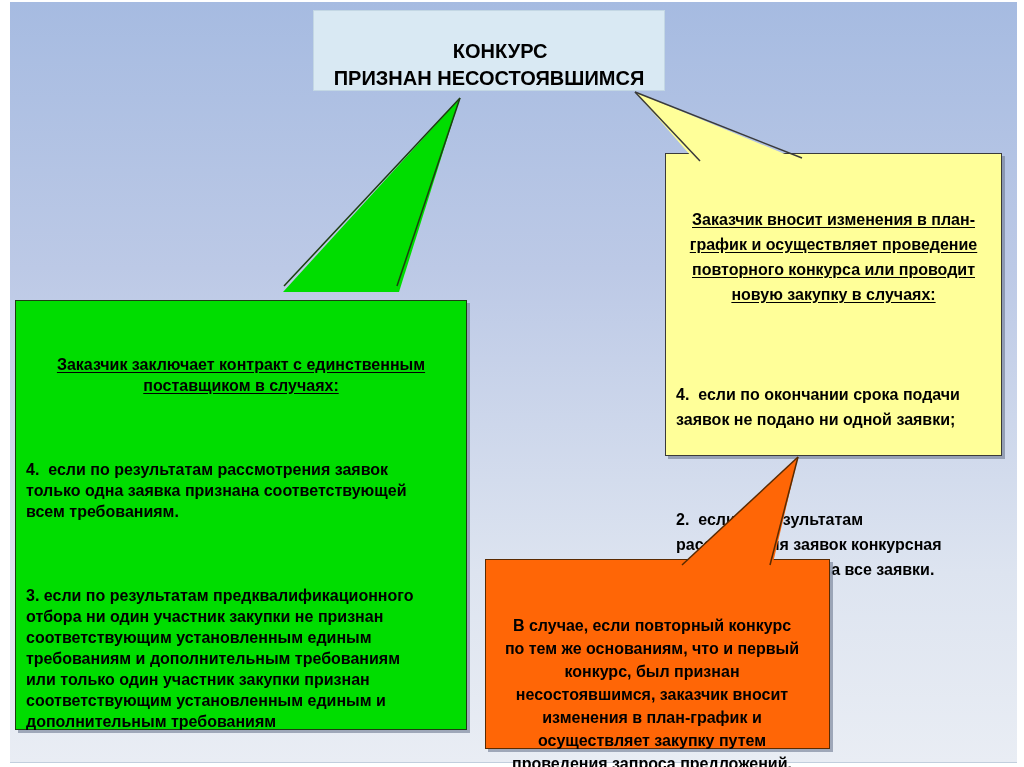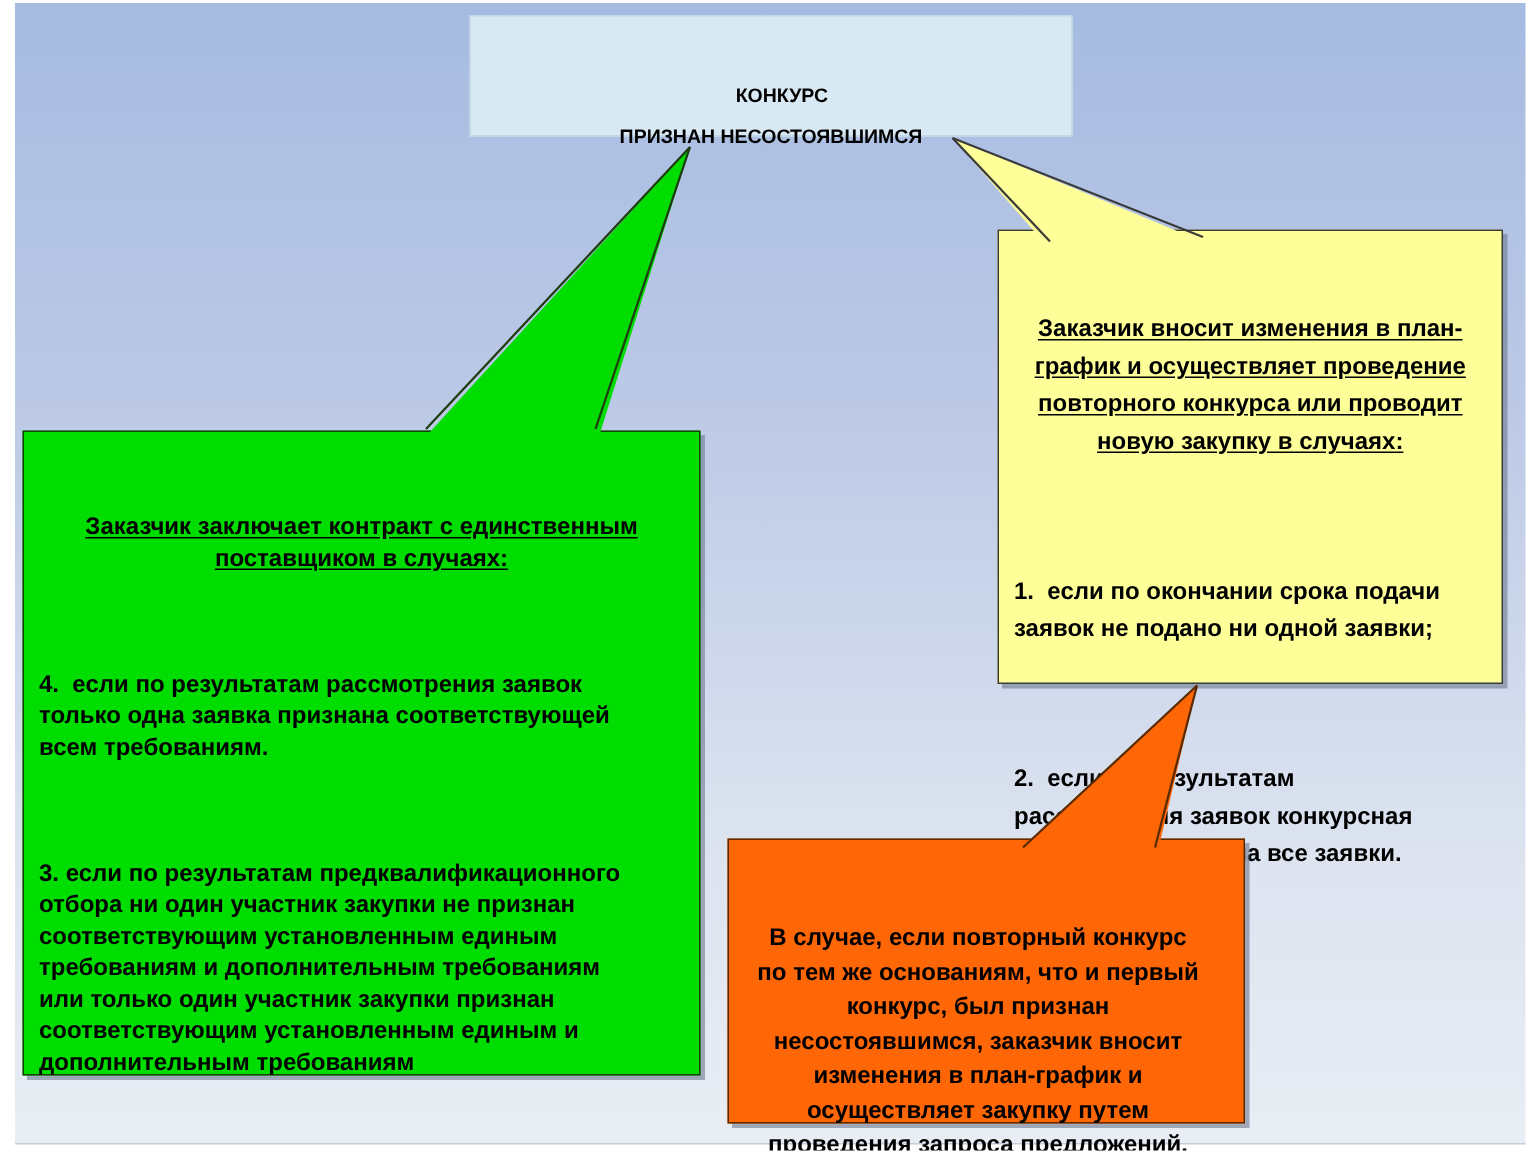--- a/index.html
+++ b/index.html
@@ -8,27 +8,27 @@
     background:#ffffff;
     font-family:"Liberation Sans","DejaVu Sans",sans-serif;
   }
   .slide{
     position:absolute;left:10px;top:2px;width:1007px;height:760px;
     background:linear-gradient(to bottom,#a6bbe1 0%,#bcc9e6 35%,#dde4f0 75%,#e9edf4 100%);
     border-bottom:1px solid #c2cedd;
   }
   .box{position:absolute;box-sizing:border-box;color:#000;font-weight:bold;z-index:1;}
   .title-box{
-    left:303px;top:8px;width:402px;height:81px;
+    left:303px;top:8px;width:352px;height:81px;
     background:#d9e9f3;border:1px solid #c3d7e4;
-    text-align:center;font-size:13px;line-height:27px;
-    padding-top:12px;white-space:pre;letter-spacing:0;
+    text-align:center;font-size:20px;line-height:27px;
+    white-space:pre;letter-spacing:0;
   }
   .green-box{
-    left:5px;top:285px;width:452px;height:430px;
+    left:5px;top:298px;width:452px;height:430px;
     background:#00dd00;border:1px solid #1d3d10;
     box-shadow:3px 3px 0 rgba(110,122,145,.6);
     padding:11px 10px 0 10px;font-size:16px;line-height:21px;white-space:pre;
   }
   .yellow-box{
     left:655px;top:151px;width:337px;height:303px;
     background:#ffff99;border:1px solid #3a3a3a;
     box-shadow:3px 3px 0 rgba(110,122,145,.6);
     padding:3px 10px 0 10px;font-size:16px;line-height:25px;white-space:pre;
   }
@@ -74,21 +74,21 @@
 или только один участник закупки признан
 соответствующим установленным единым и
 дополнительным требованиям</div>
   </div>
 
   <div class="box yellow-box">
     <div class="heading">Заказчик вносит изменения в план-
 график и осуществляет проведение
 повторного конкурса или проводит
 новую закупку в случаях:</div>
-    <div class="item">1.  если по окончании срока подачи
+    <div class="item">4.  если по окончании срока подачи
 заявок не подано ни одной заявки;</div>
     <div class="item">2.  если по результатам
 рассмотрения заявок конкурсная
 комиссия отклонила все заявки.</div>
   </div>
 
   <div class="box orange-box">
     <div>В случае, если повторный конкурс
 по тем же основаниям, что и первый
 конкурс, был признан

